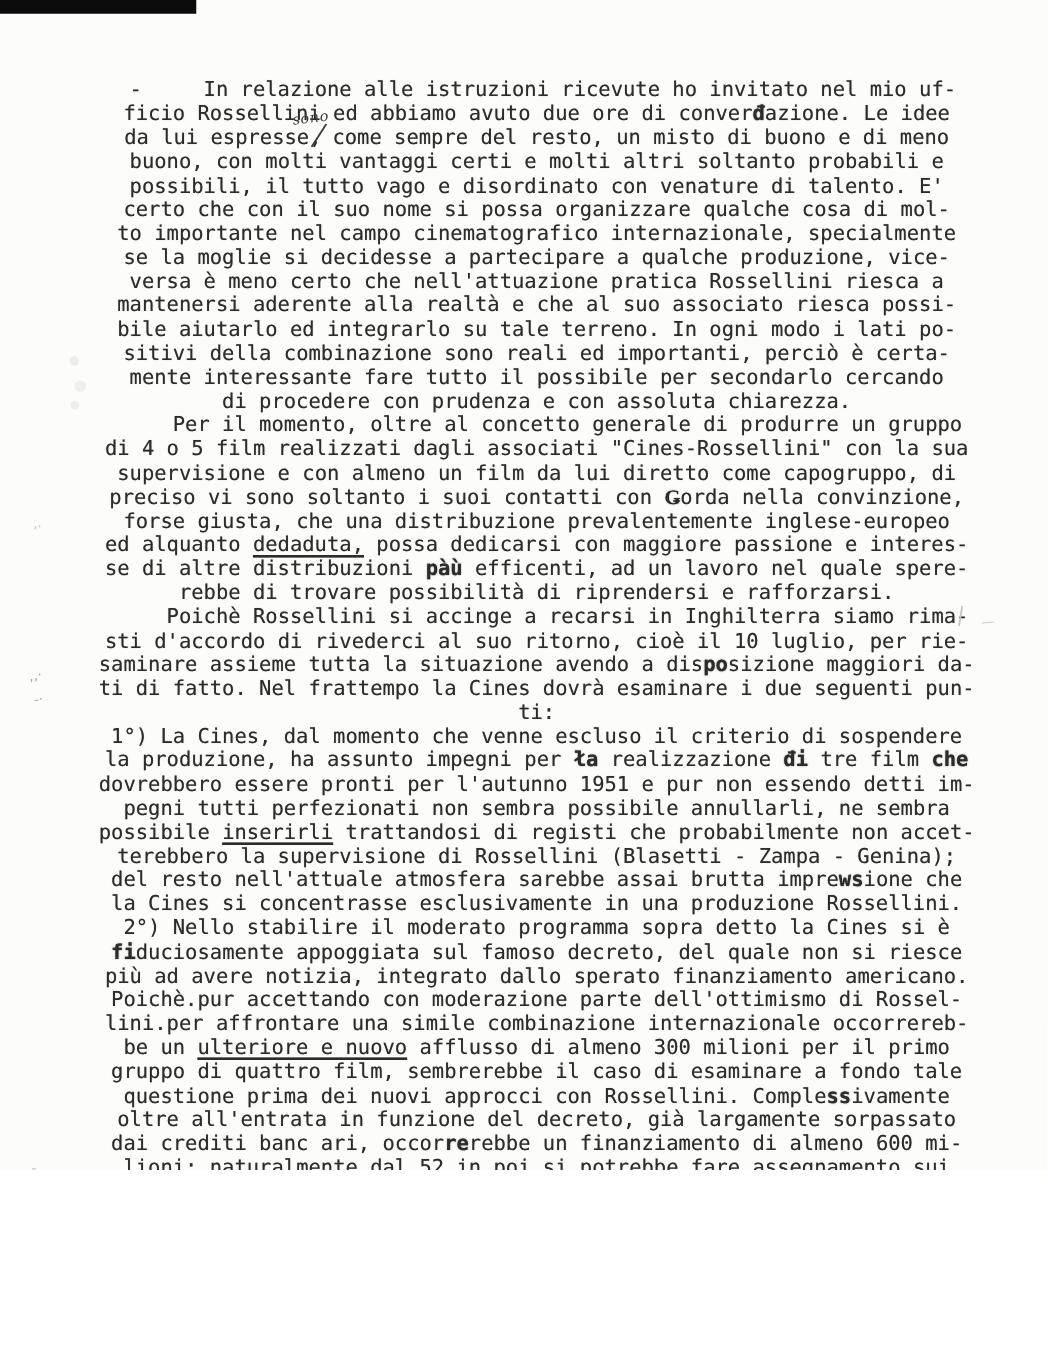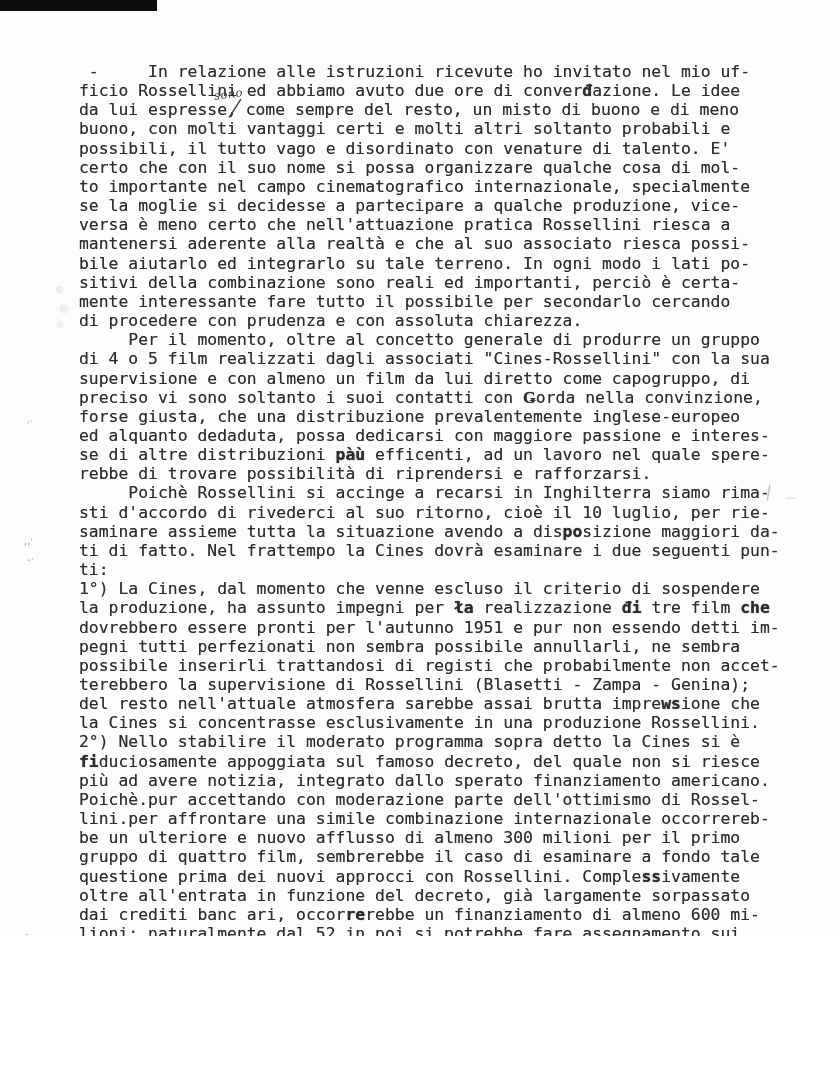--- a/index.html
+++ b/index.html
@@ -2,37 +2,38 @@
 <html><head>
 <meta charset="utf-8">
 <style>
   html,body{margin:0;padding:0;background:#ffffff;}
   .page{
     position:relative;
     width:838px;height:936px;
     background:#fcfcfb;
     overflow:hidden;
     font-family:"DejaVu Sans Mono",monospace;
+    text-align:center;
   }
   .scan-bar{
     position:absolute;
     background:#0c0c0c;
   }
   .doc{
     position:absolute;
     left:79px;top:62px;
     font-size:16.4px;
     line-height:19.17px;
     color:#2e2c2a;
     white-space:pre;
     text-shadow:0 0 0.6px rgba(46,44,42,0.55);
   }
   .line{height:19.17px;}
   .s-b{font-weight:bold;text-shadow:0 0 1px rgba(25,25,25,0.85);}
-  .s-u{text-underline-offset:3px;text-decoration-thickness:1.6px;}
+  .s-u{text-decoration:underline;text-underline-offset:3px;text-decoration-thickness:1.6px;}
   .s-h{
     display:inline-block;
     transform:rotate(16deg) scaleY(1.55) translateY(-1px);
     margin:0 -4px 0 -7px;
     color:#3f3e3c;
     text-shadow:none;
   }
   .noted{position:relative;}
   .note{
     position:absolute;

